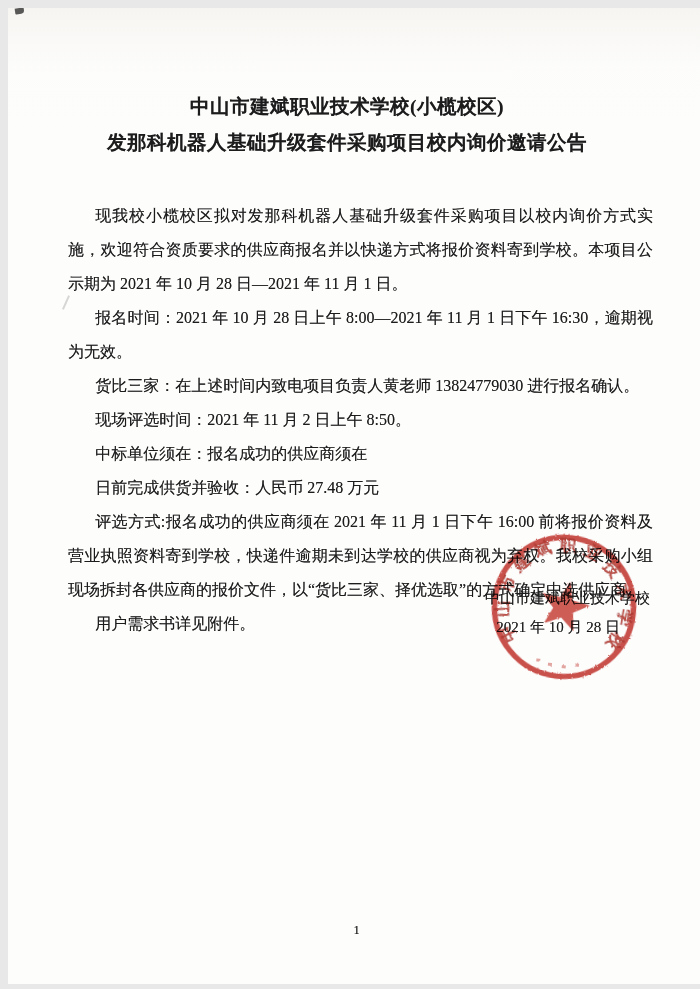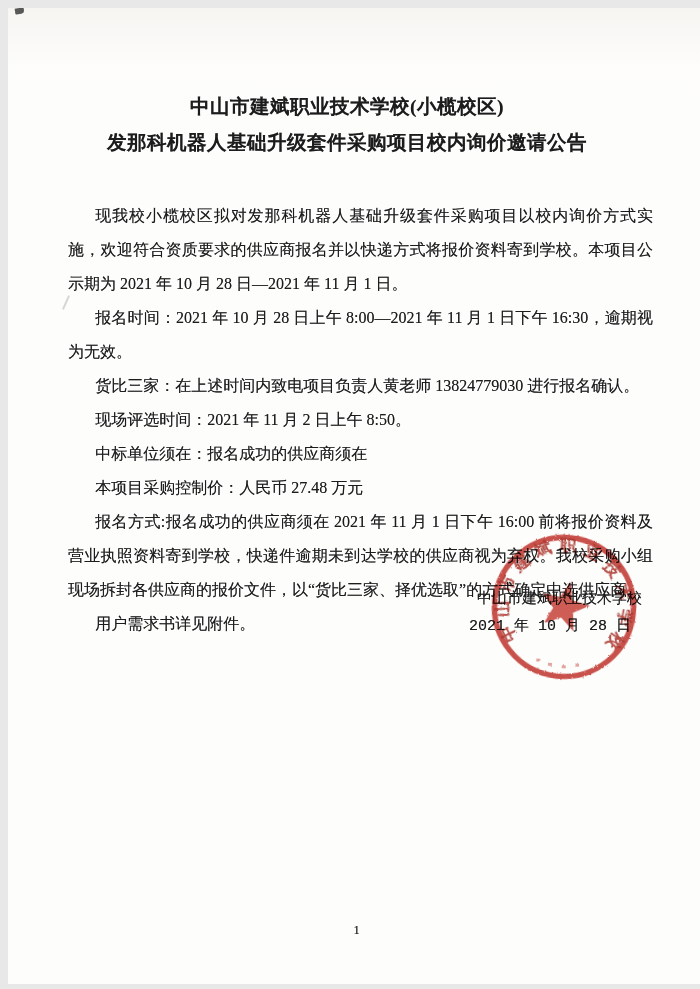--- a/index.html
+++ b/index.html
@@ -57,21 +57,20 @@
   .signature {
     position: absolute;
     top: 576px;
     right: 58px;
     text-align: center;
     font-size: 15px;
     line-height: 28.5px;
   }
   .signature .sig-date {
     padding-right: 19px;
-    font-family: Liberation Mono, monospace;
   }
 
   .seal {
     position: absolute;
     left: 476px;
     top: 519px;
     width: 160px;
     height: 160px;
     transform: rotate(6deg);
     mix-blend-mode: multiply;
@@ -122,22 +121,22 @@
     <div>中山市建斌职业技术学校(小榄校区)</div>
     <div>发那科机器人基础升级套件采购项目校内询价邀请公告</div>
   </div>
 
   <div class="doc-body">
     <p><span class="para-label"></span><span>现我校小榄校区拟对发那科机器人基础升级套件采购项目以校内询价方式实施，欢迎符合资质要求的供应商报名并以快递方式将报价资料寄到学校。本项目公示期为 2021 年 10 月 28 日—2021 年 11 月 1 日。</span></p>
     <p><span class="para-label">报名时间：</span><span>2021 年 10 月 28 日上午 8:00—2021 年 11 月 1 日下午 16:30，逾期视为无效。</span></p>
     <p><span class="para-label">货比三家：</span><span>在上述时间内致电项目负责人黄老师 13824779030 进行报名确认。</span></p>
     <p><span class="para-label">现场评选时间：</span><span>2021 年 11 月 2 日上午 8:50。</span></p>
     <p><span class="para-label">中标单位须在：</span><span>报名成功的供应商须在</span></p>
-    <p><span class="para-label">本项目采购控制价：</span><span>人民币 27.48 万元</span></p>
-    <p><span class="para-label">报名方式:</span><span>报名成功的供应商须在 2021 年 11 月 1 日下午 16:00 前将报价资料及营业执照资料寄到学校，快递件逾期未到达学校的供应商视为弃权。我校采购小组现场拆封各供应商的报价文件，以“货比三家、择优选取”的方式确定中选供应商。</span></p>
+    <p><span class="para-label">日前完成供货并验收：</span><span>人民币 27.48 万元</span></p>
+    <p><span class="para-label">评选方式:</span><span>报名成功的供应商须在 2021 年 11 月 1 日下午 16:00 前将报价资料及营业执照资料寄到学校，快递件逾期未到达学校的供应商视为弃权。我校采购小组现场拆封各供应商的报价文件，以“货比三家、择优选取”的方式确定中选供应商。</span></p>
     <p><span class="para-label"></span><span>用户需求书详见附件。</span></p>
   </div>
 
   <div class="signature">
     <div class="sig-name">中山市建斌职业技术学校</div>
     <div class="sig-date">2021 年 10 月 28 日</div>
   </div>
 
   <svg class="seal" viewBox="0 0 160 160" aria-hidden="true">
     <defs>

